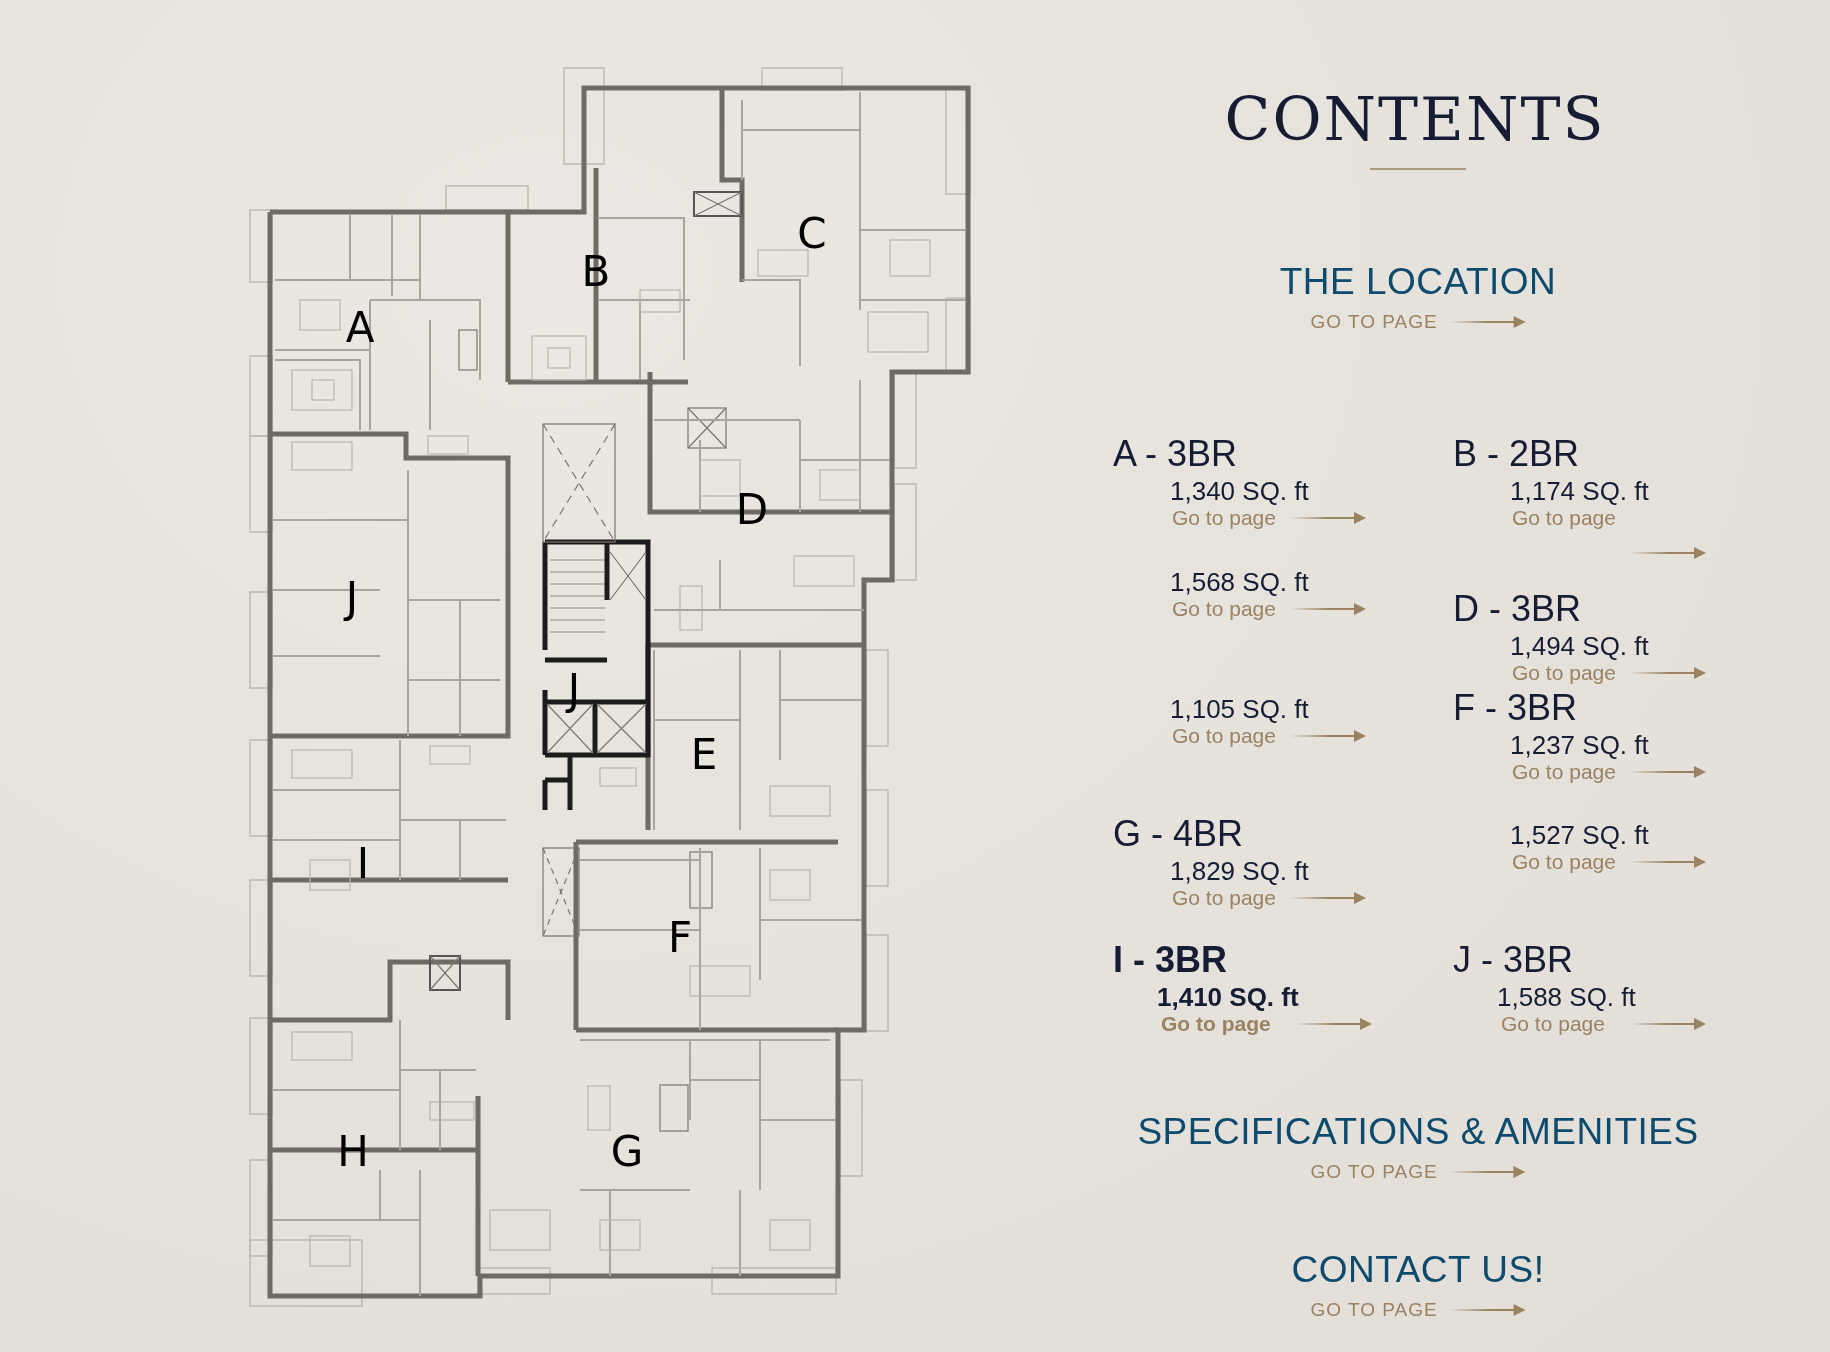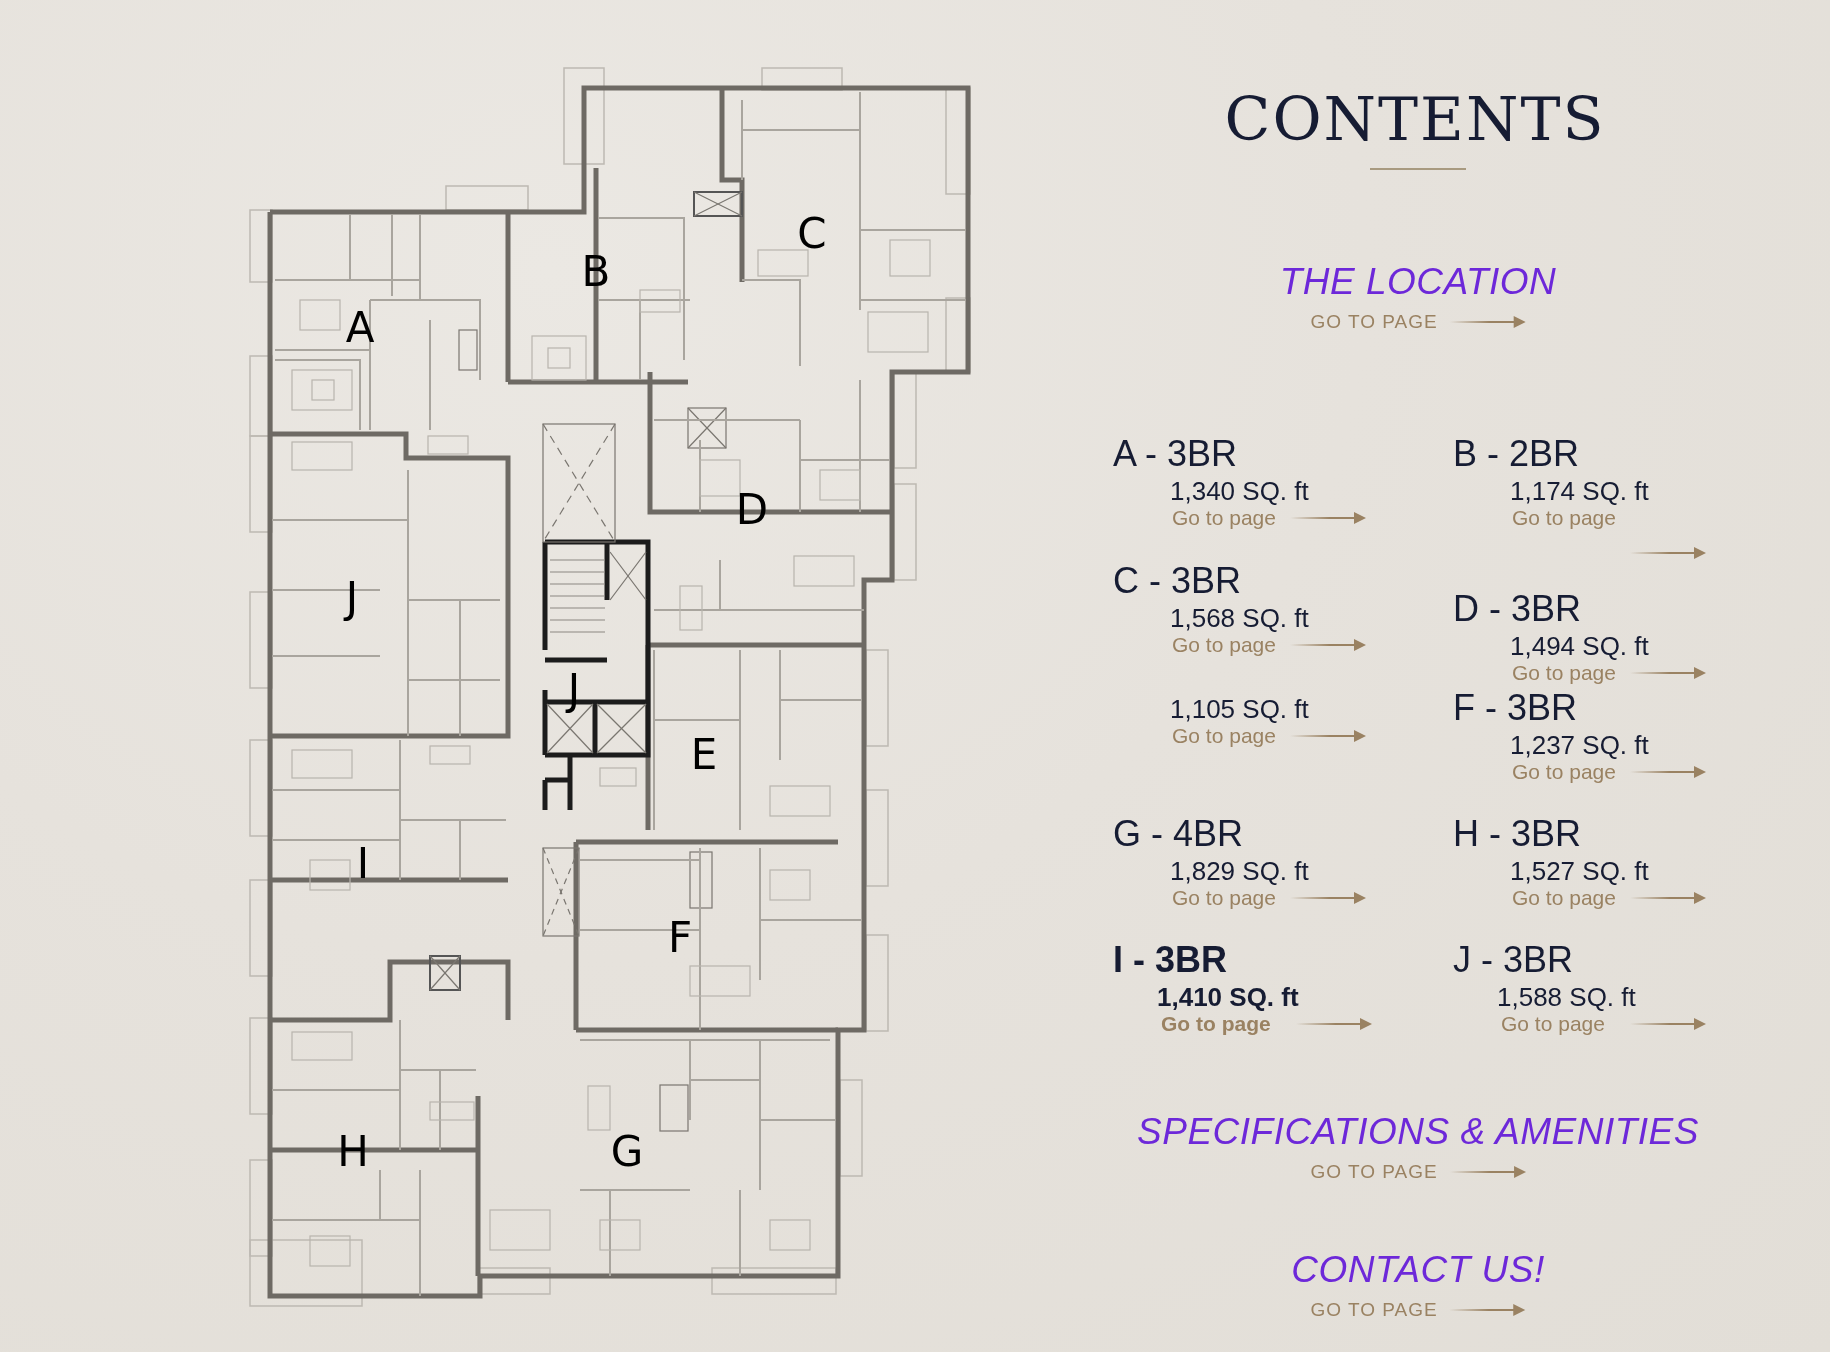--- a/index.html
+++ b/index.html
@@ -15,21 +15,21 @@
     position:absolute; font-family:"DejaVu Sans", sans-serif; font-size:42px;
     color:#000; line-height:1; transform:translate(-50%,-50%);
   }
   .title {
     position:absolute; left:1415px; top:84px; transform:translateX(-50%);
     font-family:"DejaVu Serif", "Liberation Serif", serif; font-size:60px;
     letter-spacing:2px; color:#161c33; font-weight:normal; margin:0; white-space:nowrap;
   }
   .title-rule { position:absolute; left:1370px; top:168px; width:96px; height:2px; background:#a89a80; }
   .section { position:absolute; transform:translateX(-50%); text-align:center; white-space:nowrap; }
-  .section-heading { font-size:37px; color:#6d28d9; letter-spacing:0.5px; line-height:1.1;font-style:italic; }
+  .section-heading { font-size:37px; color:#0c4a6e; letter-spacing:0.5px; line-height:1.1; }
   .go-link {
     display:inline-flex; align-items:center; gap:12px; margin-top:8px; cursor:pointer;
     color:#9a8262; font-size:19px; letter-spacing:1px;
   }
   .arrow { display:inline-block; position:relative; width:76px; height:12px; }
   .arrow::before {
     content:""; position:absolute; left:0; top:5px; right:10px; height:2px;
     background:linear-gradient(to right, rgba(154,130,98,0) 0%, #9a8262 60%);
   }
   .arrow::after {
@@ -222,21 +222,20 @@
 <div class="unit" style="left:1453px;top:436px;">
   <div class="unit-name">B - 2BR</div>
   <div class="unit-area">1,174 SQ. ft</div>
   <div class="unit-go">
       <span class="unit-go-text">Go to page</span>
     </div>
 </div>
 <span class="arrow stray-arrow"></span>
 
 <div class="unit" style="left:1113px;top:563px;">
-  <div class="unit-name">C - 3BR</div>
   <div class="unit-area">1,568 SQ. ft</div>
   <div class="unit-go">
       <span class="unit-go-text">Go to page</span>
       <span class="arrow"></span>
     </div>
 </div>
 <div class="unit" style="left:1453px;top:563px;margin-top:28px;">
   <div class="unit-name">D - 3BR</div>
   <div class="unit-area">1,494 SQ. ft</div>
   <div class="unit-go">
@@ -263,21 +262,20 @@
 
 <div class="unit" style="left:1113px;top:816px;">
   <div class="unit-name">G - 4BR</div>
   <div class="unit-area">1,829 SQ. ft</div>
   <div class="unit-go">
       <span class="unit-go-text">Go to page</span>
       <span class="arrow"></span>
     </div>
 </div>
 <div class="unit" style="left:1453px;top:816px;">
-  <div class="unit-name">H - 3BR</div>
   <div class="unit-area">1,527 SQ. ft</div>
   <div class="unit-go">
       <span class="unit-go-text">Go to page</span>
       <span class="arrow"></span>
     </div>
 </div>
 
 <div class="unit" style="left:1113px;top:942px;font-weight:bold;">
   <div class="unit-name">I - 3BR</div>
   <div class="unit-area" style="padding-left:44px;">1,410 SQ. ft</div>

